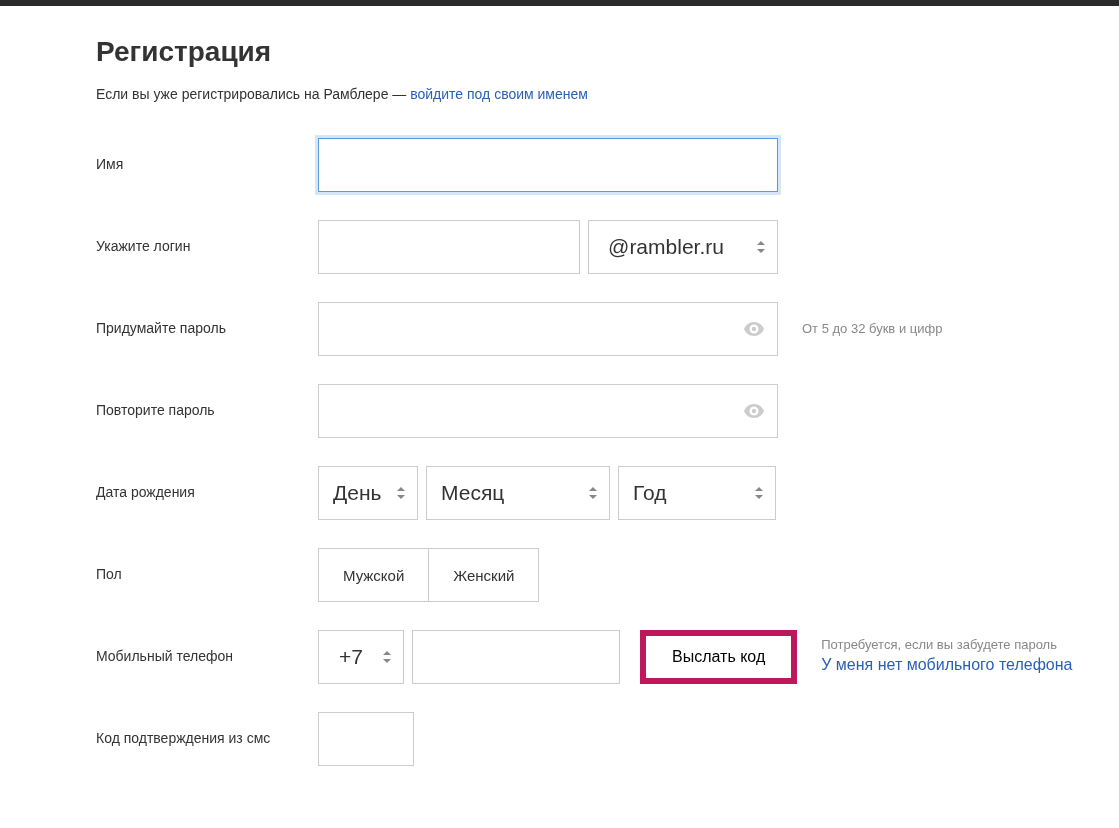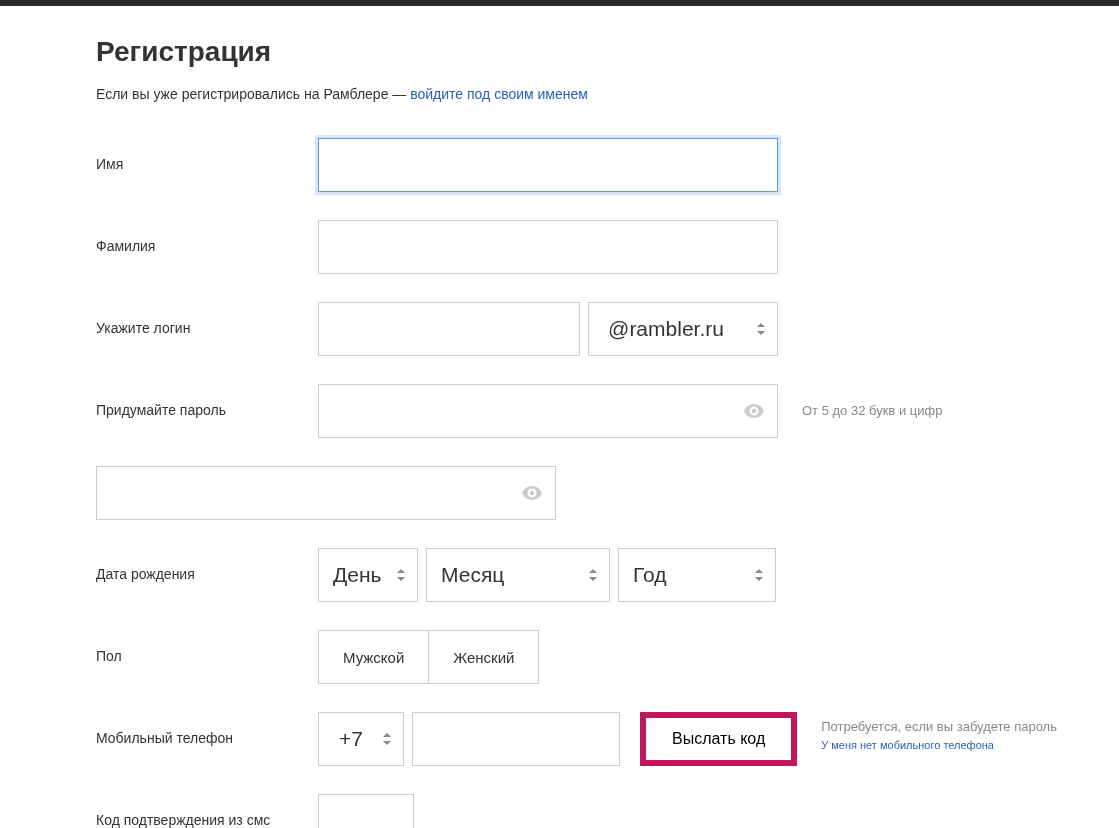--- a/index.html
+++ b/index.html
@@ -41,47 +41,41 @@
     .seg-btn {
       height: 54px; border: 1px solid #ccc; background: #fff; font-size: 15px;
       padding: 0 24px; cursor: pointer; display: flex; align-items: center;
     }
     .seg-btn + .seg-btn { border-left: none; }
     .send-btn {
       height: 54px; border: 6px solid #be185d; background: #fff; font-size: 16px;
       padding: 0 26px; cursor: pointer;
     }
     .hint-col { margin-left: 24px; font-size: 13px; color: #888; padding-top: 18px; max-width: 260px; line-height: 1.4; }
-    .hint-col a { color: #2b5fb4; text-decoration: none; font-size: 11px; }
+    .hint-col a { color: #2b5fb4; text-decoration: none; font-size: 16px; }
     .w-sms { width: 96px; }
   </style>
 </head>
 <body>
 
 <div class="topbar"></div>
 
 <div class="container">
   <h1>Регистрация</h1>
   <p class="subtitle">
     <span>Если вы уже регистрировались на Рамблере — </span><a href="#">войдите под своим именем</a>
   </p>
 
   <div class="form-row">
     <div class="label">Имя</div>
     <div class="fields">
       <input type="text" class="text-input w-wide focused" style="">
     </div>
   </div>
 
-  <div class="form-row">
-    <div class="label">Фамилия</div>
-    <div class="fields">
-      <input type="text" class="text-input w-wide" style="">
-    </div>
-  </div>
 
   <div class="form-row">
     <div class="label">Укажите логин</div>
     <div class="fields">
       <input type="text" class="text-input w-login" style="">
       <div class="select w-domain">
         <span class="sel-text">@rambler.ru</span>
         <span class="caret">
           <svg width="8" height="12" viewBox="0 0 8 12">
               <path d="M4 0 L8 4 L0 4 Z M4 12 L0 8 L8 8 Z" fill="#888"></path>
@@ -101,20 +95,21 @@
               <path d="M10 0C5 0 1.7 3.1 0 7c1.7 3.9 5 7 10 7s8.3-3.1 10-7c-1.7-3.9-5-7-10-7zm0 11.5A4.5 4.5 0 1 1 10 2.5a4.5 4.5 0 0 1 0 9z" fill="#ccc"></path>
               <circle cx="10" cy="7" r="2.2" fill="#ccc"></circle>
             </svg>
         </span>
       </div>
     </div>
     <div class="hint-col">От 5 до 32 букв и цифр</div>
   </div>
 
   <div class="form-row">
+    <div class="label">Повторите пароль</div>
     <div class="fields">
       <div class="w-pw-wrap">
         <input type="password" class="text-input" style="">
         <span class="eye-icon">
           <svg width="20" height="14" viewBox="0 0 20 14">
               <path d="M10 0C5 0 1.7 3.1 0 7c1.7 3.9 5 7 10 7s8.3-3.1 10-7c-1.7-3.9-5-7-10-7zm0 11.5A4.5 4.5 0 1 1 10 2.5a4.5 4.5 0 0 1 0 9z" fill="#ccc"></path>
               <circle cx="10" cy="7" r="2.2" fill="#ccc"></circle>
             </svg>
         </span>
       </div>

